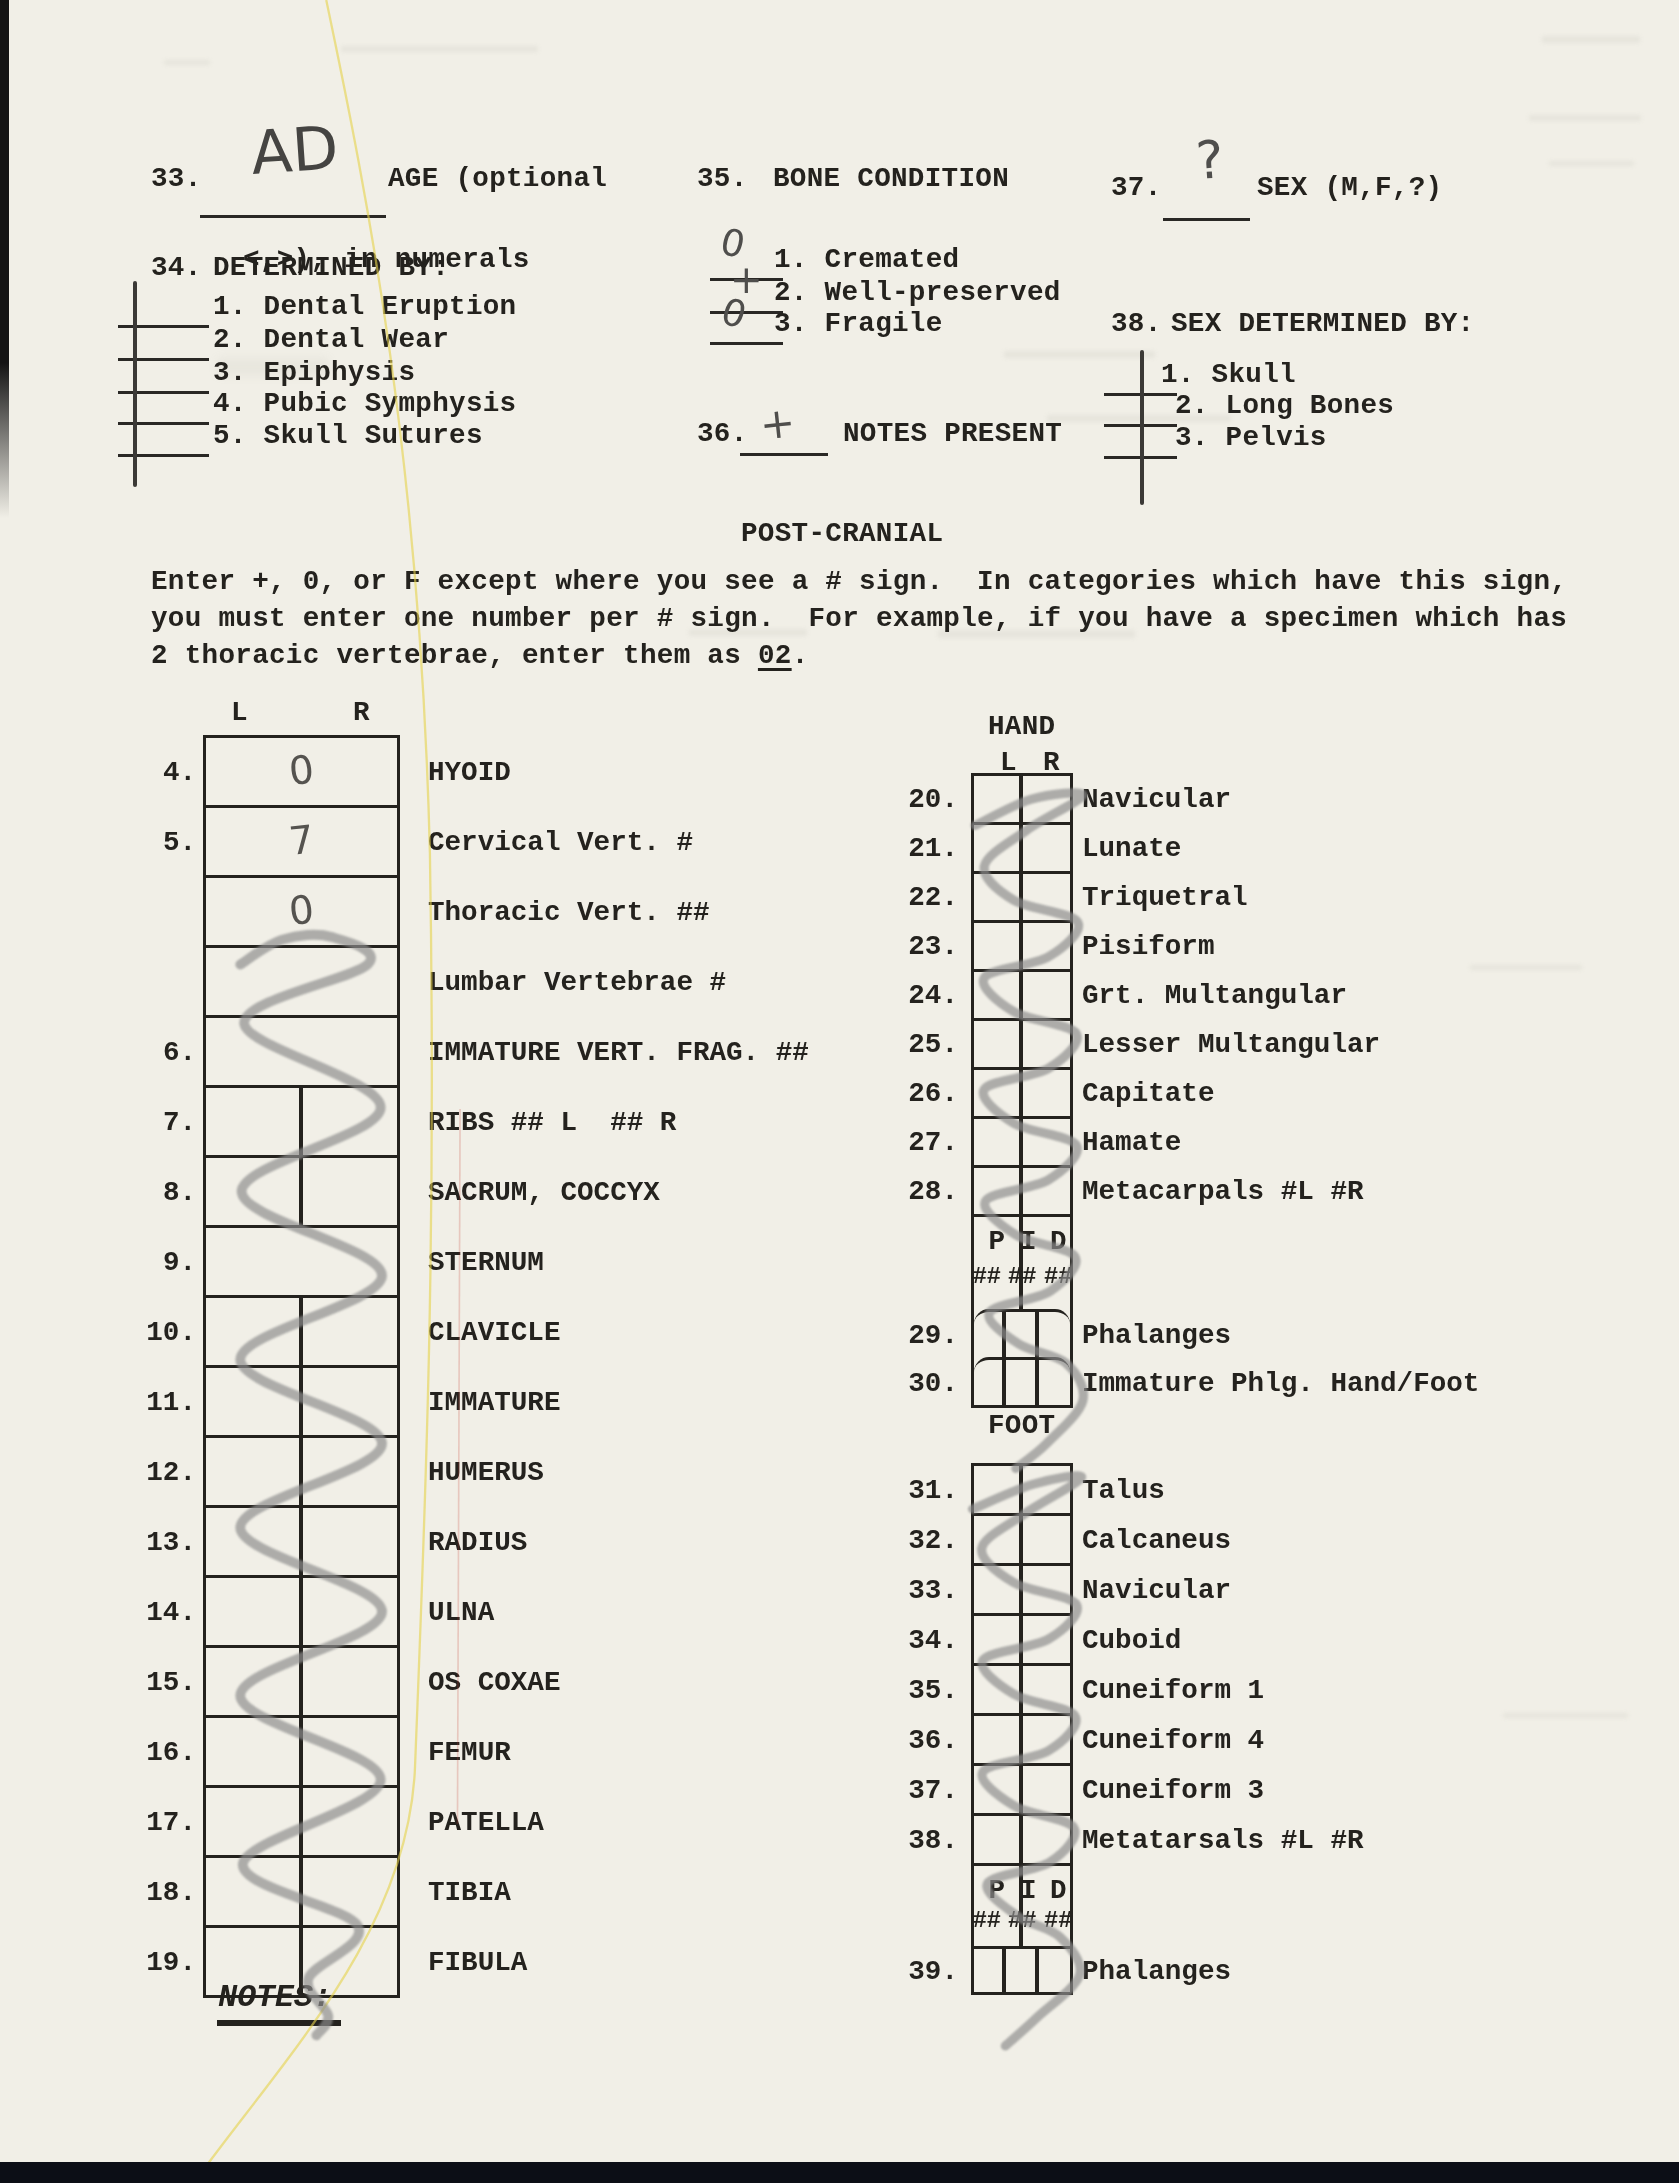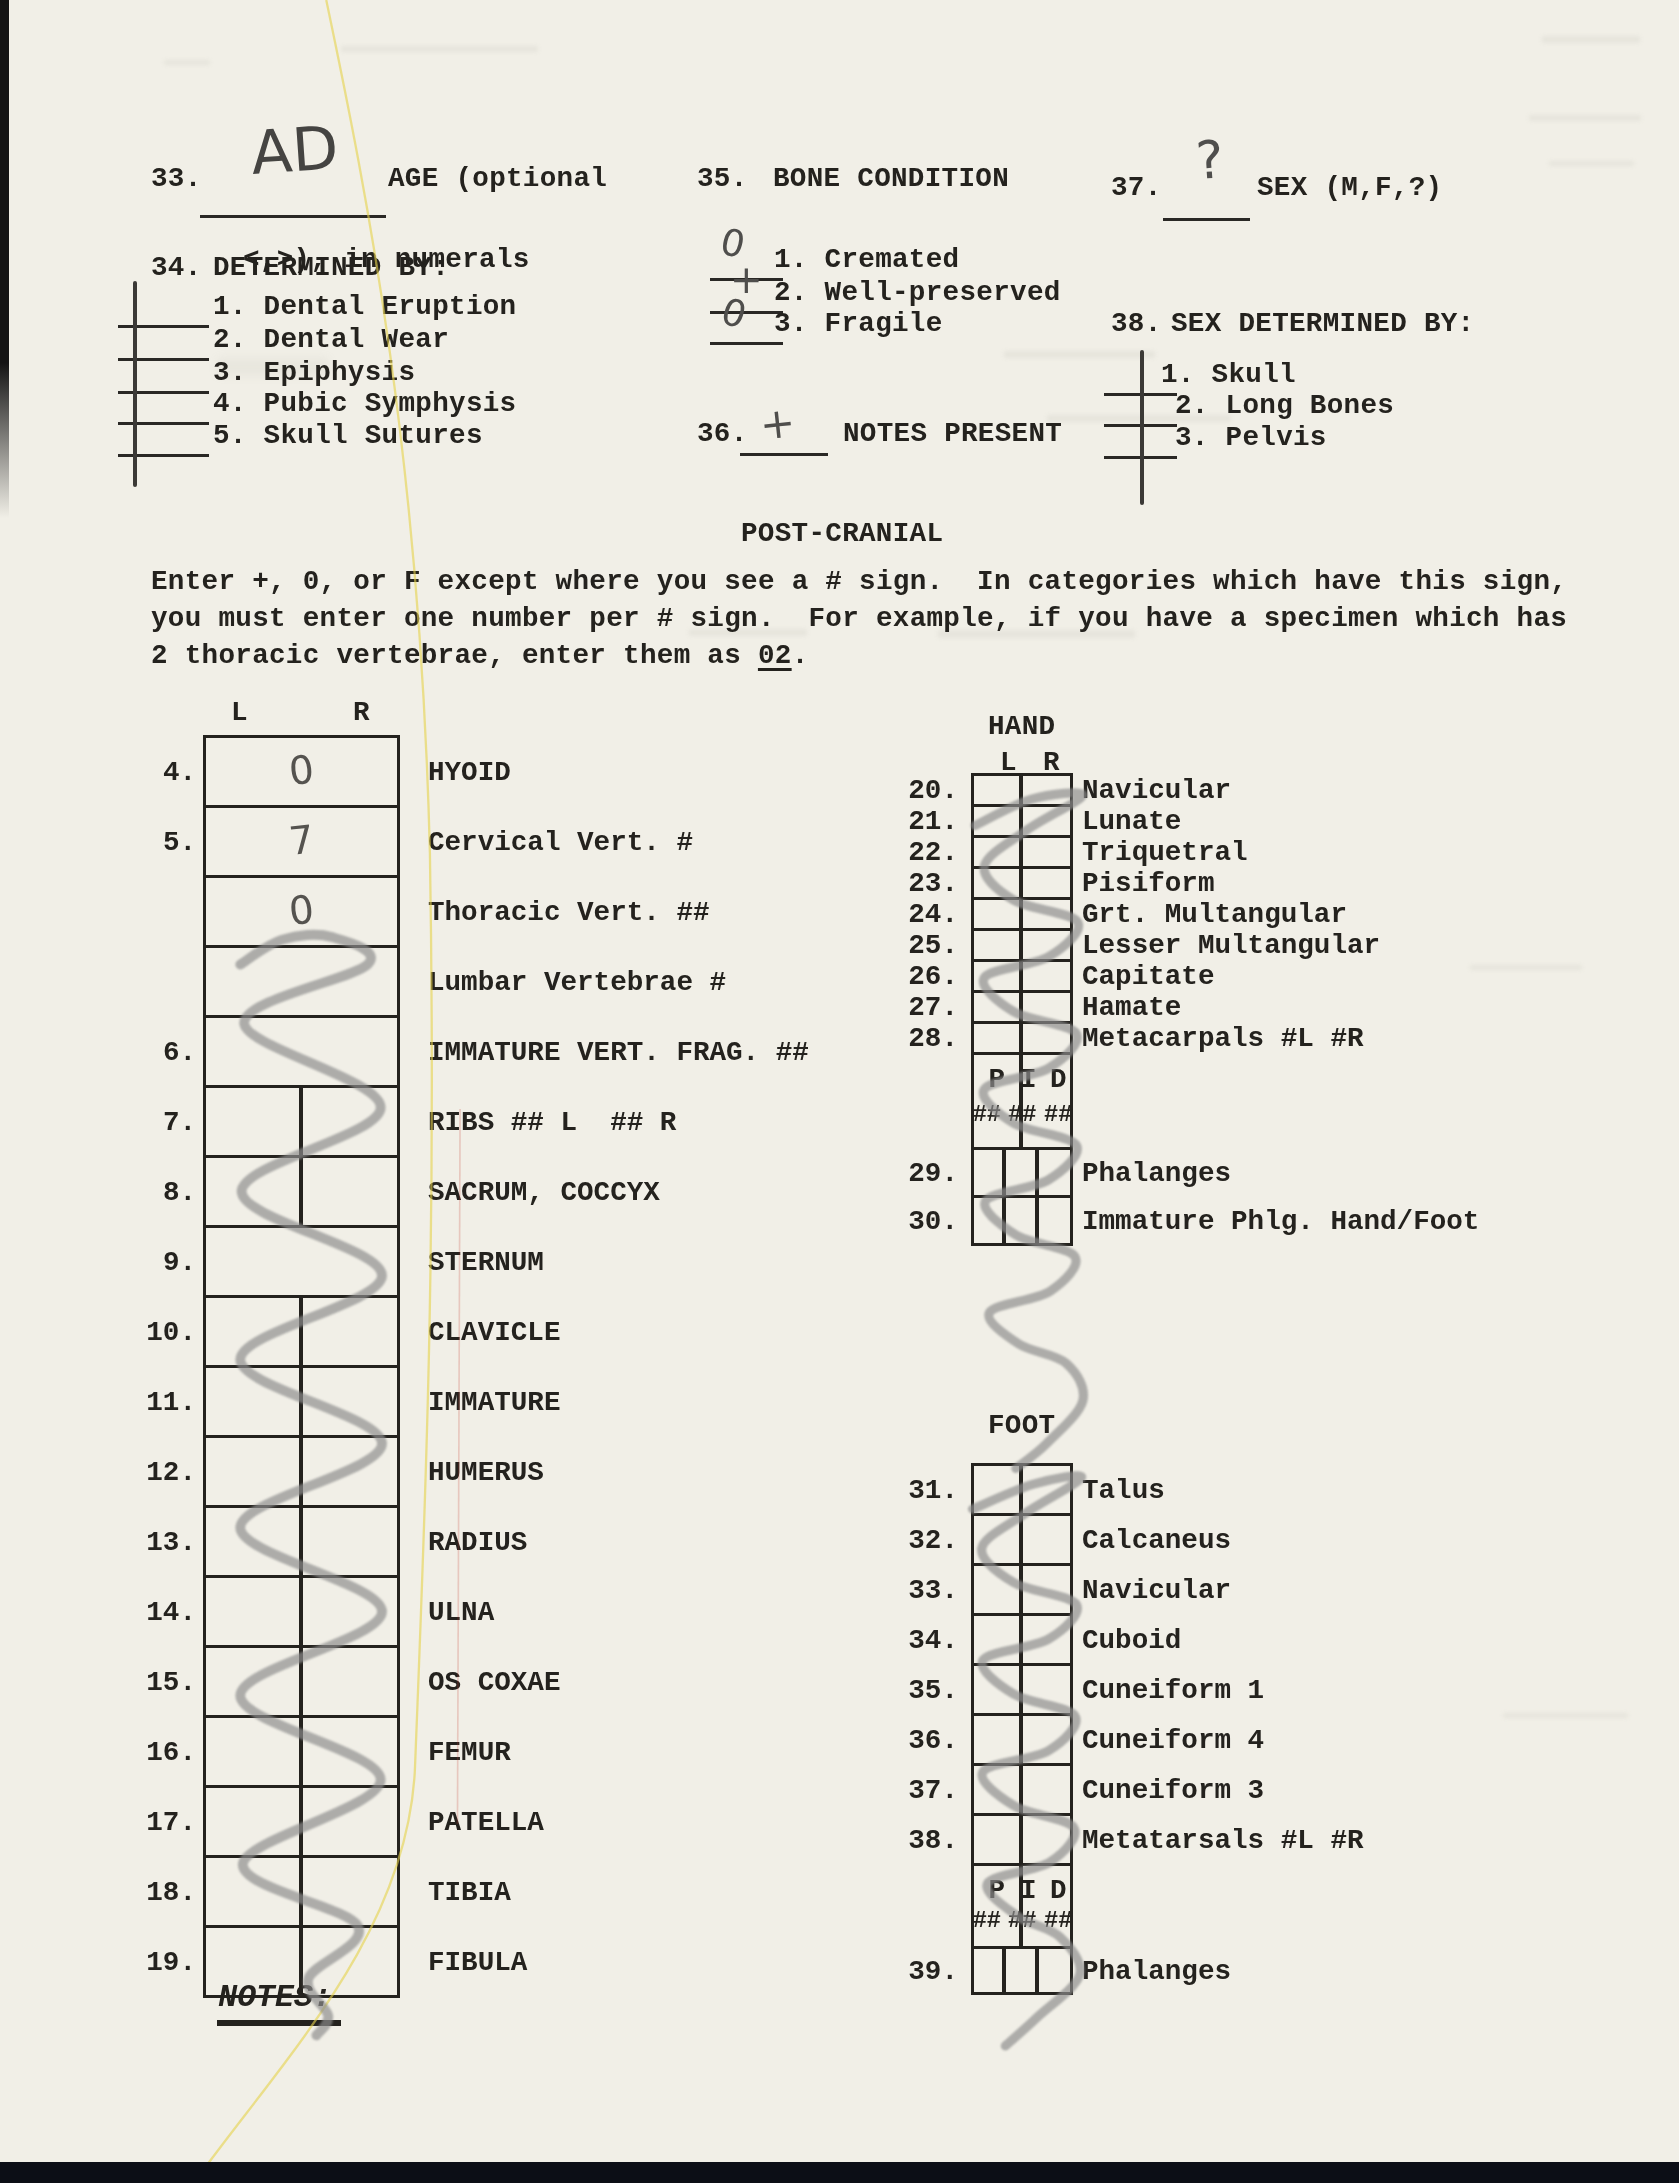--- a/index.html
+++ b/index.html
@@ -38,23 +38,23 @@
     font-size:39px;color:#55534f;transform:translateY(-54%) rotate(-6deg);}
   .trow.divided::after{content:"";position:absolute;top:0;bottom:0;background:#24221e;}
   #left-table{left:203px;top:735px;width:197px;}
   #left-table .trow{height:67px;}
   #left-table .trow.divided::after{left:93px;width:3.9px;}
   #left-table .trow-num{left:-148px;width:138px;}
   #left-table .trow-label{left:222px;}
   #hand-table,#foot-table{left:971px;width:102px;}
   #hand-table{top:773px;}
   #foot-table{top:1463px;}
-  #hand-table .rows-main .trow{height:28px;}
+  #hand-table .rows-main .trow{height:46px;}
   #foot-table .rows-main .trow{height:47px;}
-  #hand-table .rows-bottom .trow{height:45px;}
+  #hand-table .rows-bottom .trow{height:45px;border-radius:15px;}
   #foot-table .rows-bottom .trow{height:43px;}
   #hand-table .trow.divided::after,#foot-table .trow.divided::after{left:45px;width:3.9px;}
   #hand-table .trow-num,#foot-table .trow-num{left:-147px;width:131px;}
   #hand-table .trow-label,#foot-table .trow-label{left:108px;}
   
   .pid-block{position:relative;border-top:3.9px solid #24221e;}
   #hand-table .pid-block{height:92px;}
   #foot-table .pid-block{height:80px;}
   .pid-block::after{content:"";position:absolute;left:45px;width:3.9px;top:0;bottom:0;background:#24221e;}
   .pid-letter,.pid-mark{position:absolute;font-weight:700;color:#24221e;white-space:pre;z-index:2;}

